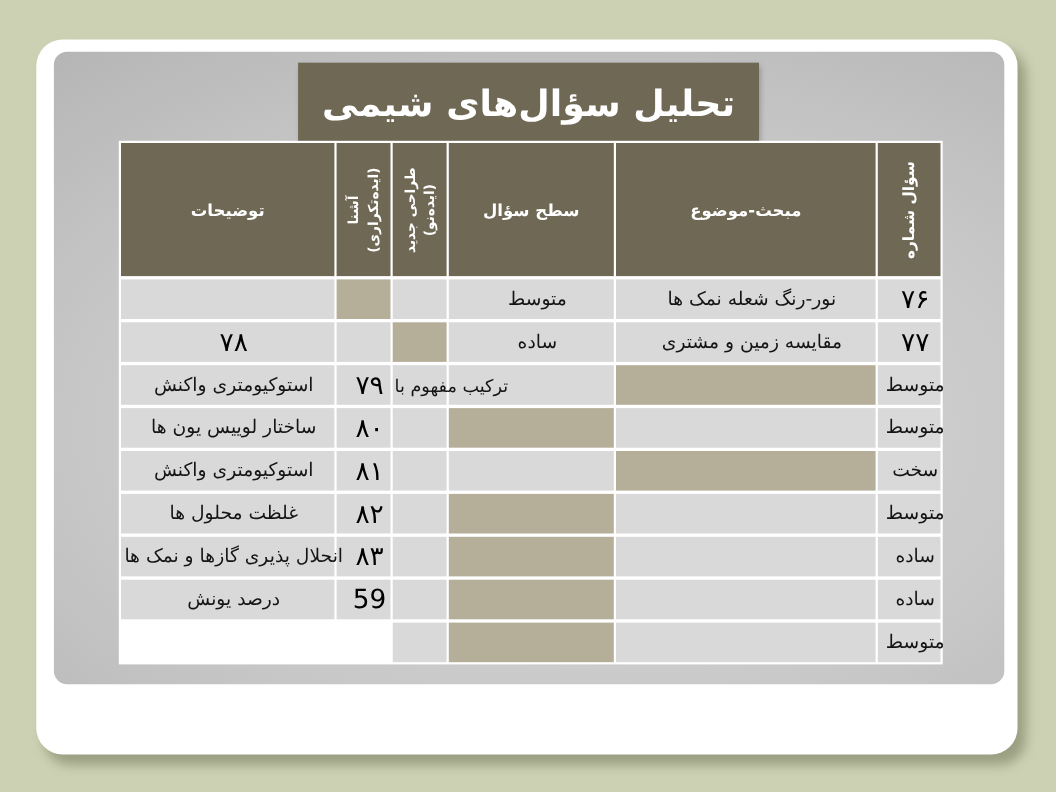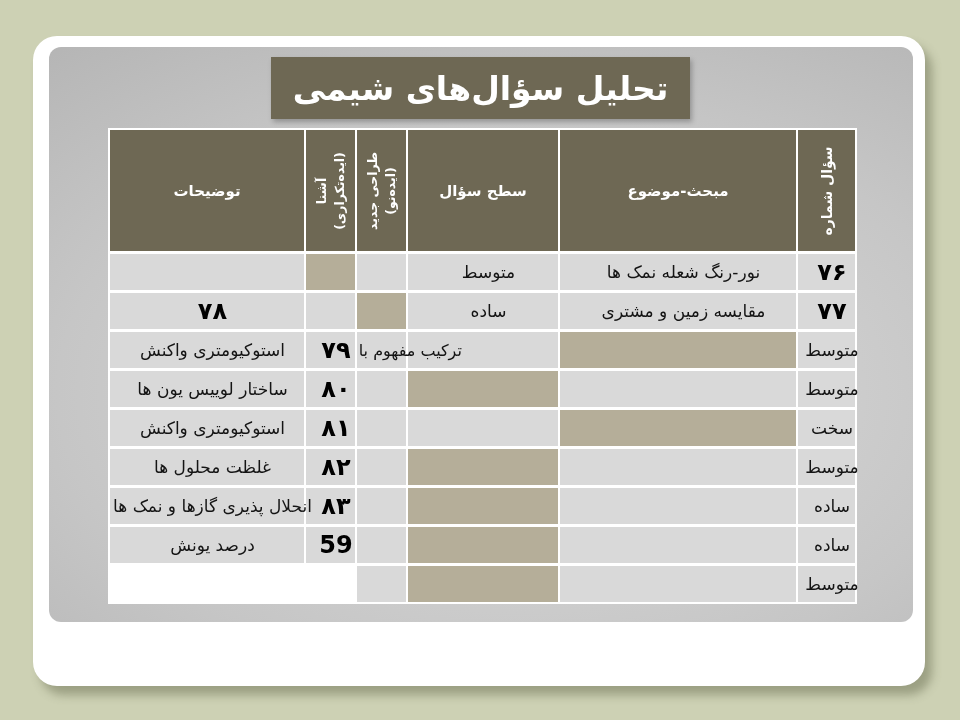--- a/index.html
+++ b/index.html
@@ -12,21 +12,21 @@
     position:absolute;left:33px;top:36px;width:892px;height:650px;
     background:#ffffff;border-radius:24px;
     box-shadow:7px 9px 10px rgba(95,100,72,0.45);
   }
   .gray-panel{
     position:absolute;left:49px;top:47px;width:864px;height:575px;
     border-radius:12px;
     background:radial-gradient(120% 110% at 55% 60%, #dcdcdc 0%, #c6c6c6 45%, #a3a3a3 100%);
   }
   .title-banner{
-    position:absolute;left:271px;top:57px;width:419px;height:62px;
+    position:absolute;left:271px;top:57px;width:419px;height:72px;
     background:#6e6854;color:#ffffff;
     display:flex;align-items:center;justify-content:center;
     font-size:33px;font-weight:bold;
     box-shadow:2px 3px 5px rgba(0,0,0,0.25);
   }
   .qtable{
     position:absolute;left:108px;top:128px;width:749px;height:476px;
     box-sizing:border-box;padding:2px;
     display:grid;
     direction:rtl;
@@ -50,21 +50,21 @@
   }
   .vtext.single{font-size:14px;}
   .vtext span{display:block;}
   .cell{
     background:#d9d9d9;color:#141414;
     display:flex;align-items:center;justify-content:center;
     font-size:17px;text-align:left;direction:rtl;
     white-space:nowrap;
     padding-left:11px;
   }
-  .cell.num{font-size:24px;font-weight:bold;color:#000000;}
+  .cell.num{font-size:24px;font-weight:normal;color:#000000;}
   .cell.note{font-size:16px;}
   .cell.marked{background:#b5ae99;}
 </style>
 </head>
 <body>
 
 <div class="card"></div>
 <div class="gray-panel"></div>
 
 <div class="title-banner">

